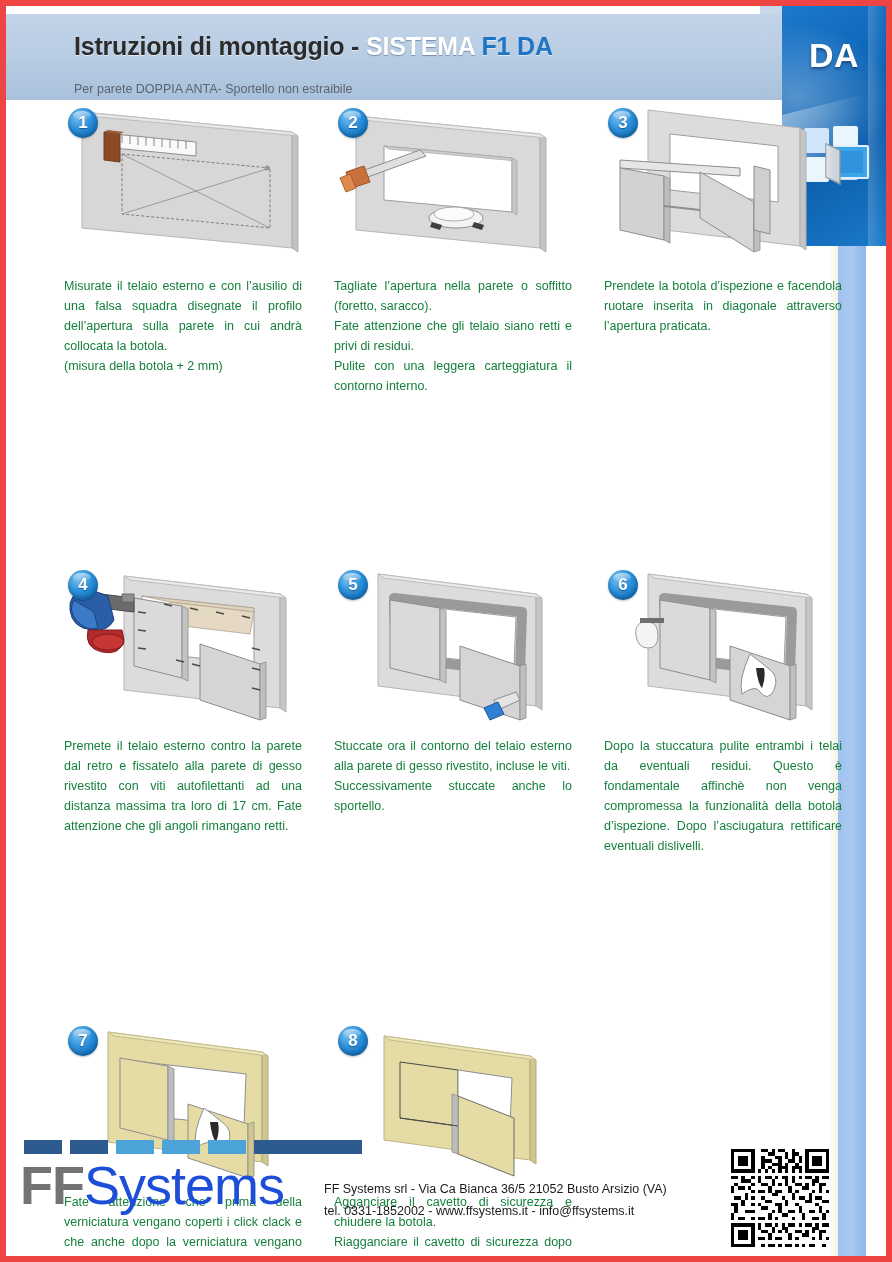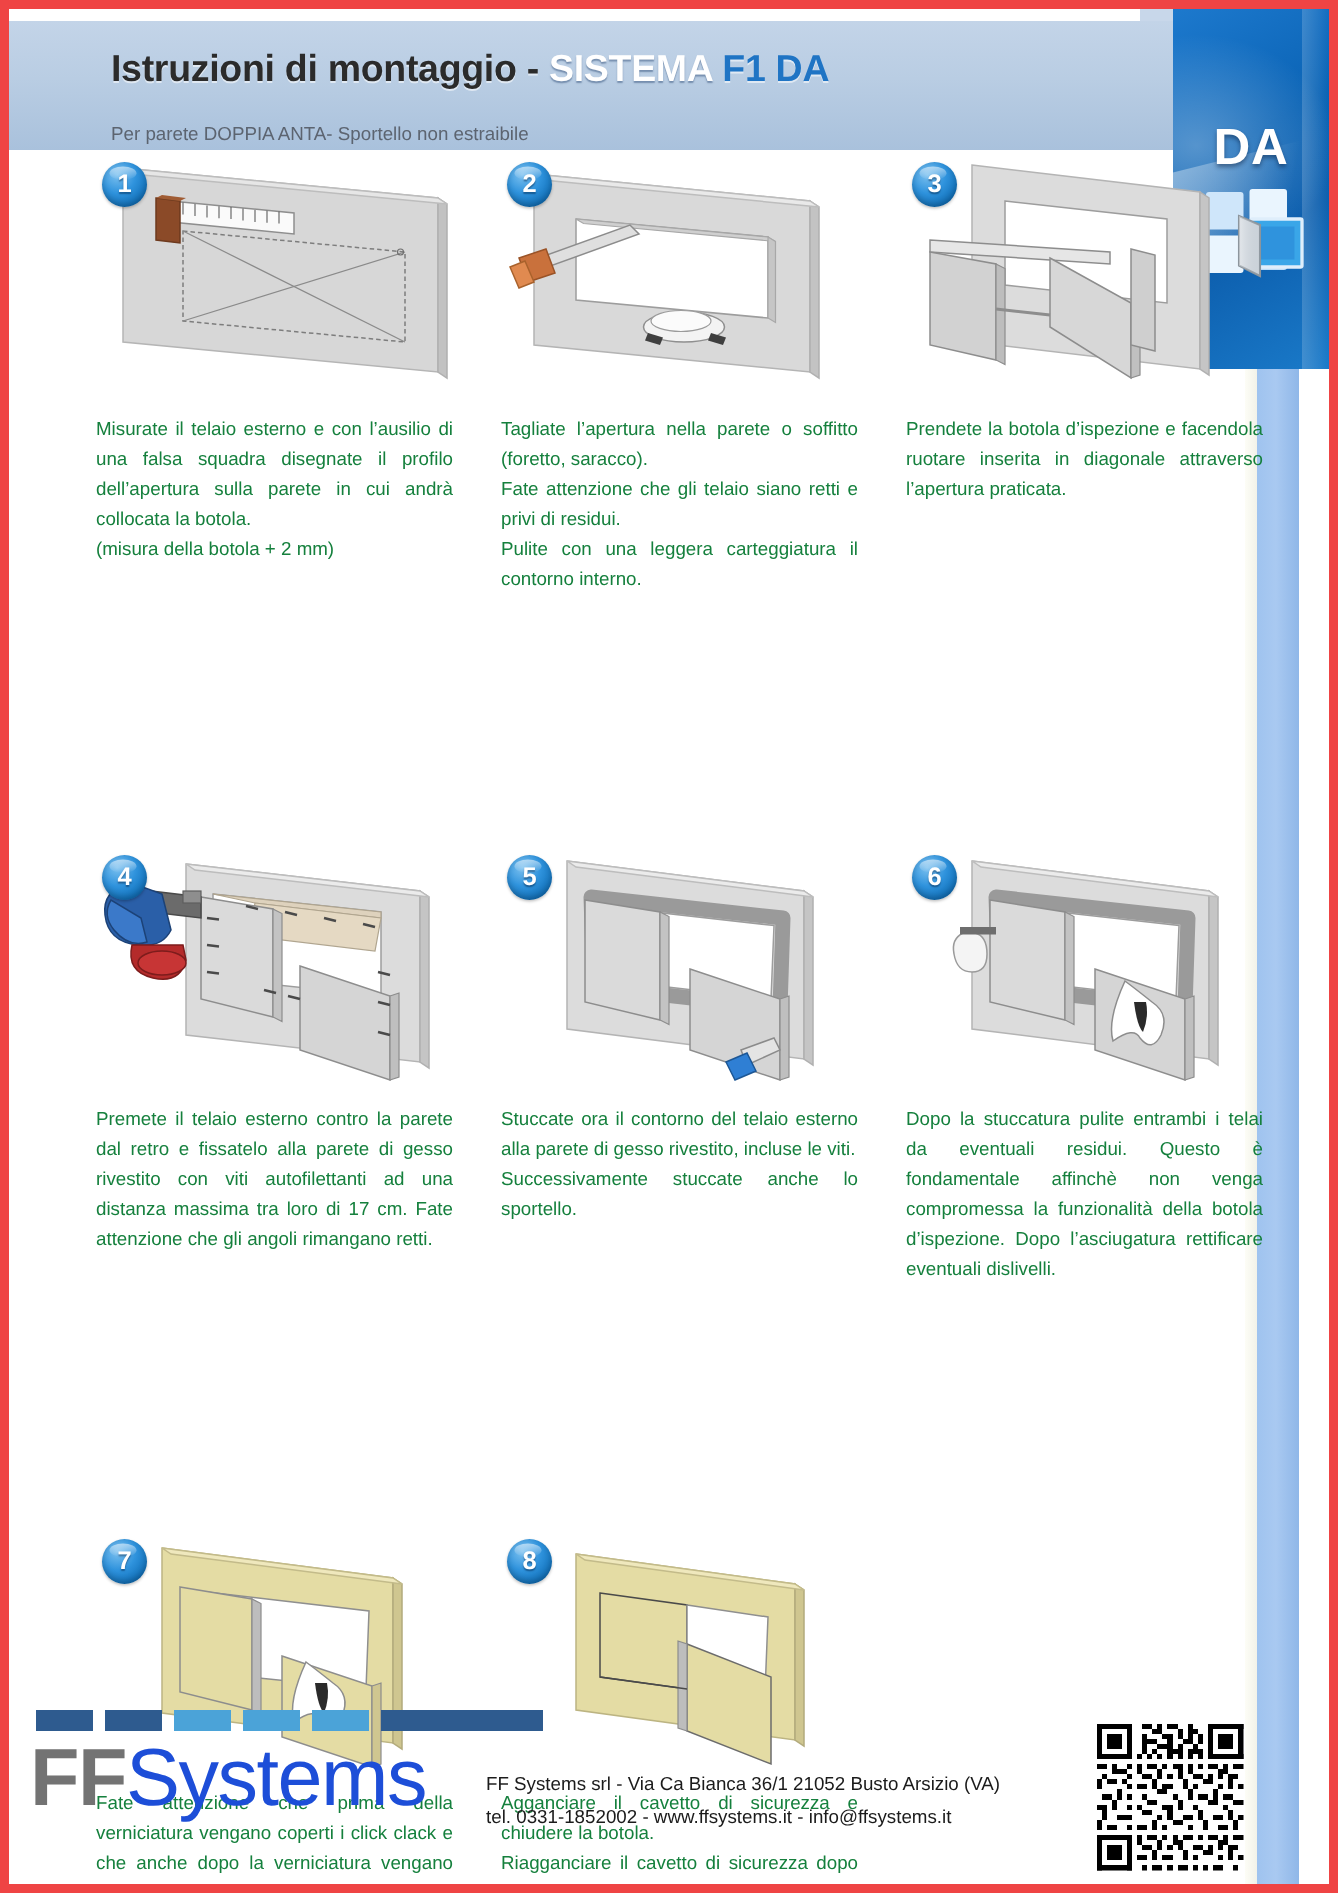--- a/index.html
+++ b/index.html
@@ -69,21 +69,20 @@
   .corner-label {
     position: absolute;
     left: 0; top: 30px;
     width: 104px;
     text-align: center;
     font-size: 34px;
     font-weight: bold;
     color: #ffffff;
     letter-spacing: 0.5px;
     text-shadow: 0 2px 3px rgba(0,20,50,.45);
-    margin-top: 43px;
   }
   .corner-icon {
     position: absolute;
     left: 20px; top: 118px;
     width: 68px; height: 68px;
   }
   .corner-edge {
     position: absolute;
     right: 0; top: 0;
     width: 18px; height: 240px;
@@ -514,21 +513,21 @@
       <span style="width:38px;background:#2e5b8f;"></span>
       <span style="width:38px;background:#4ba3d8;"></span>
       <span style="width:38px;background:#4ba3d8;"></span>
       <span style="width:38px;background:#4ba3d8;"></span>
       <span style="width:108px;background:#2e5b8f;"></span>
     </div>
     <div class="logo-word">
       <span class="ff">FF</span><span class="systems">Systems</span>
     </div>
     <div class="footer-contact">
-      <div>FF Systems srl - Via Ca Bianca 36/1 21052 Busto Arsizio (VA)</div>
+      <div>FF Systems srl - Via Ca Bianca 36/5 21052 Busto Arsizio (VA)</div>
       <div>tel. 0331-1852002 -  www.ffsystems.it - info@ffsystems.it</div>
     </div>
   </div>
 
   <svg class="qr" viewBox="0 0 29 29" shape-rendering="crispEdges">
     <rect width="29" height="29" fill="#ffffff"></rect>
     <g fill="#000000">
 
       <rect x="0" y="0" width="7" height="1"></rect>
         <rect x="0" y="6" width="7" height="1"></rect>

